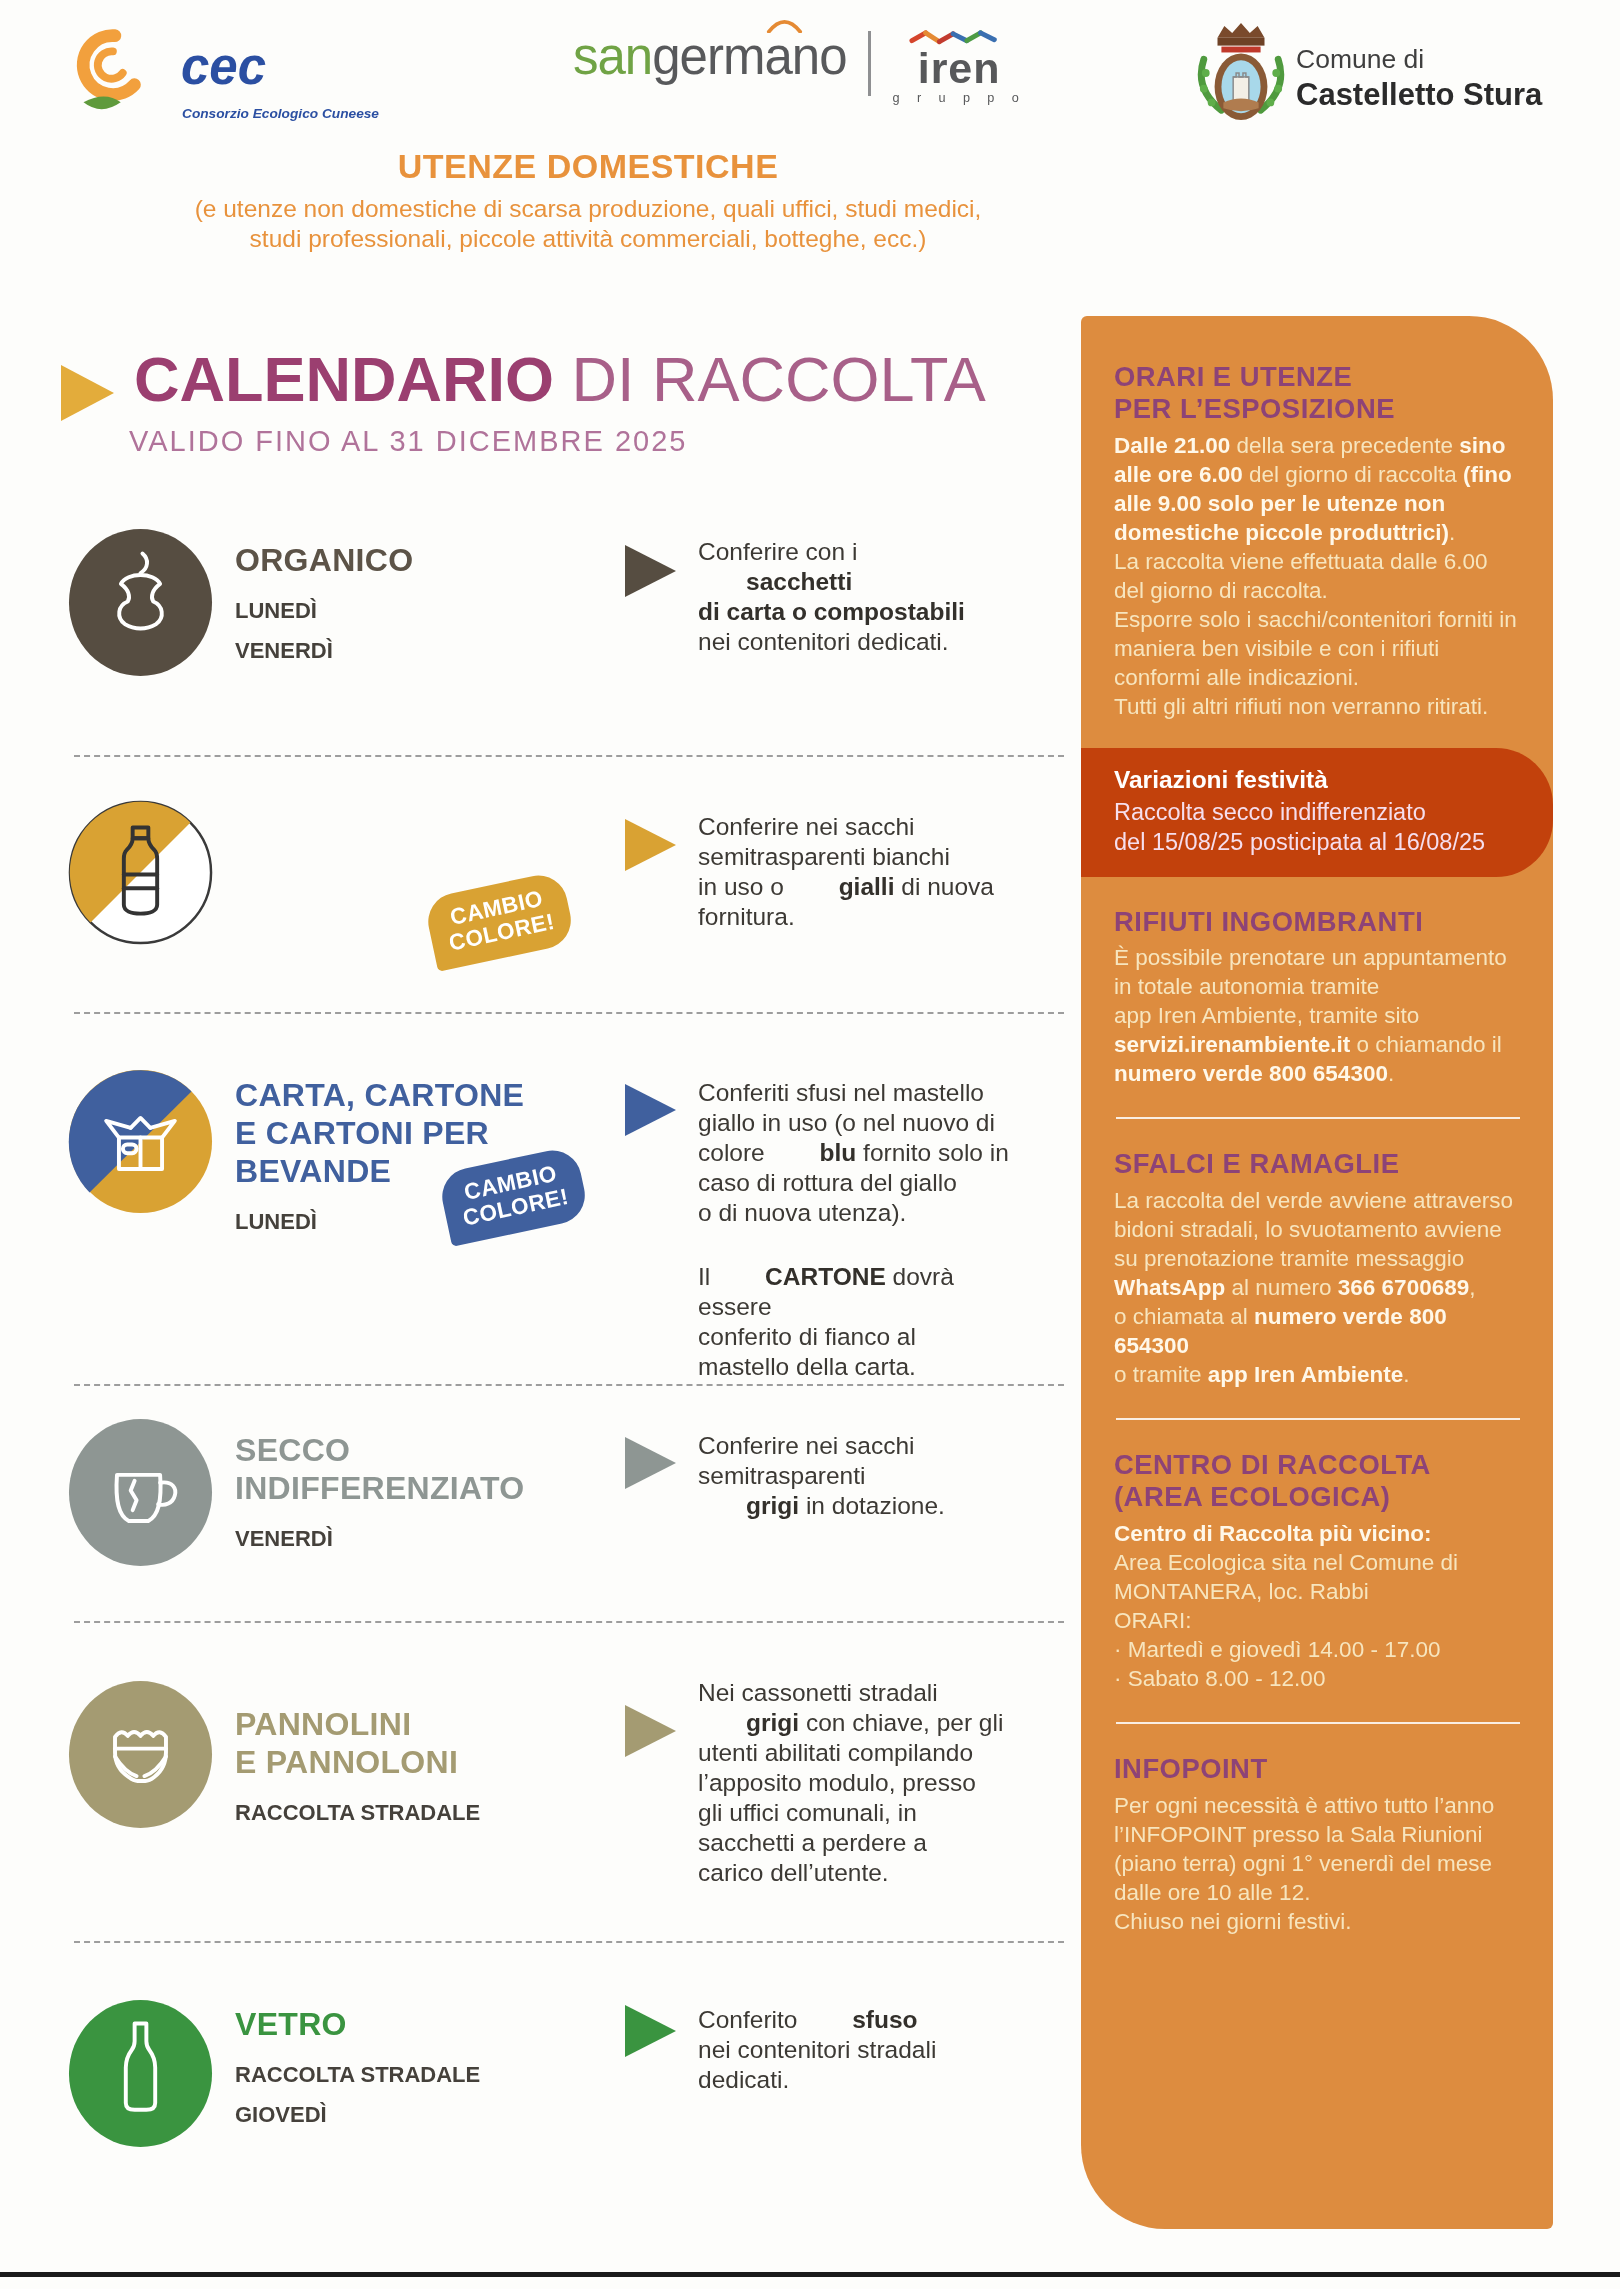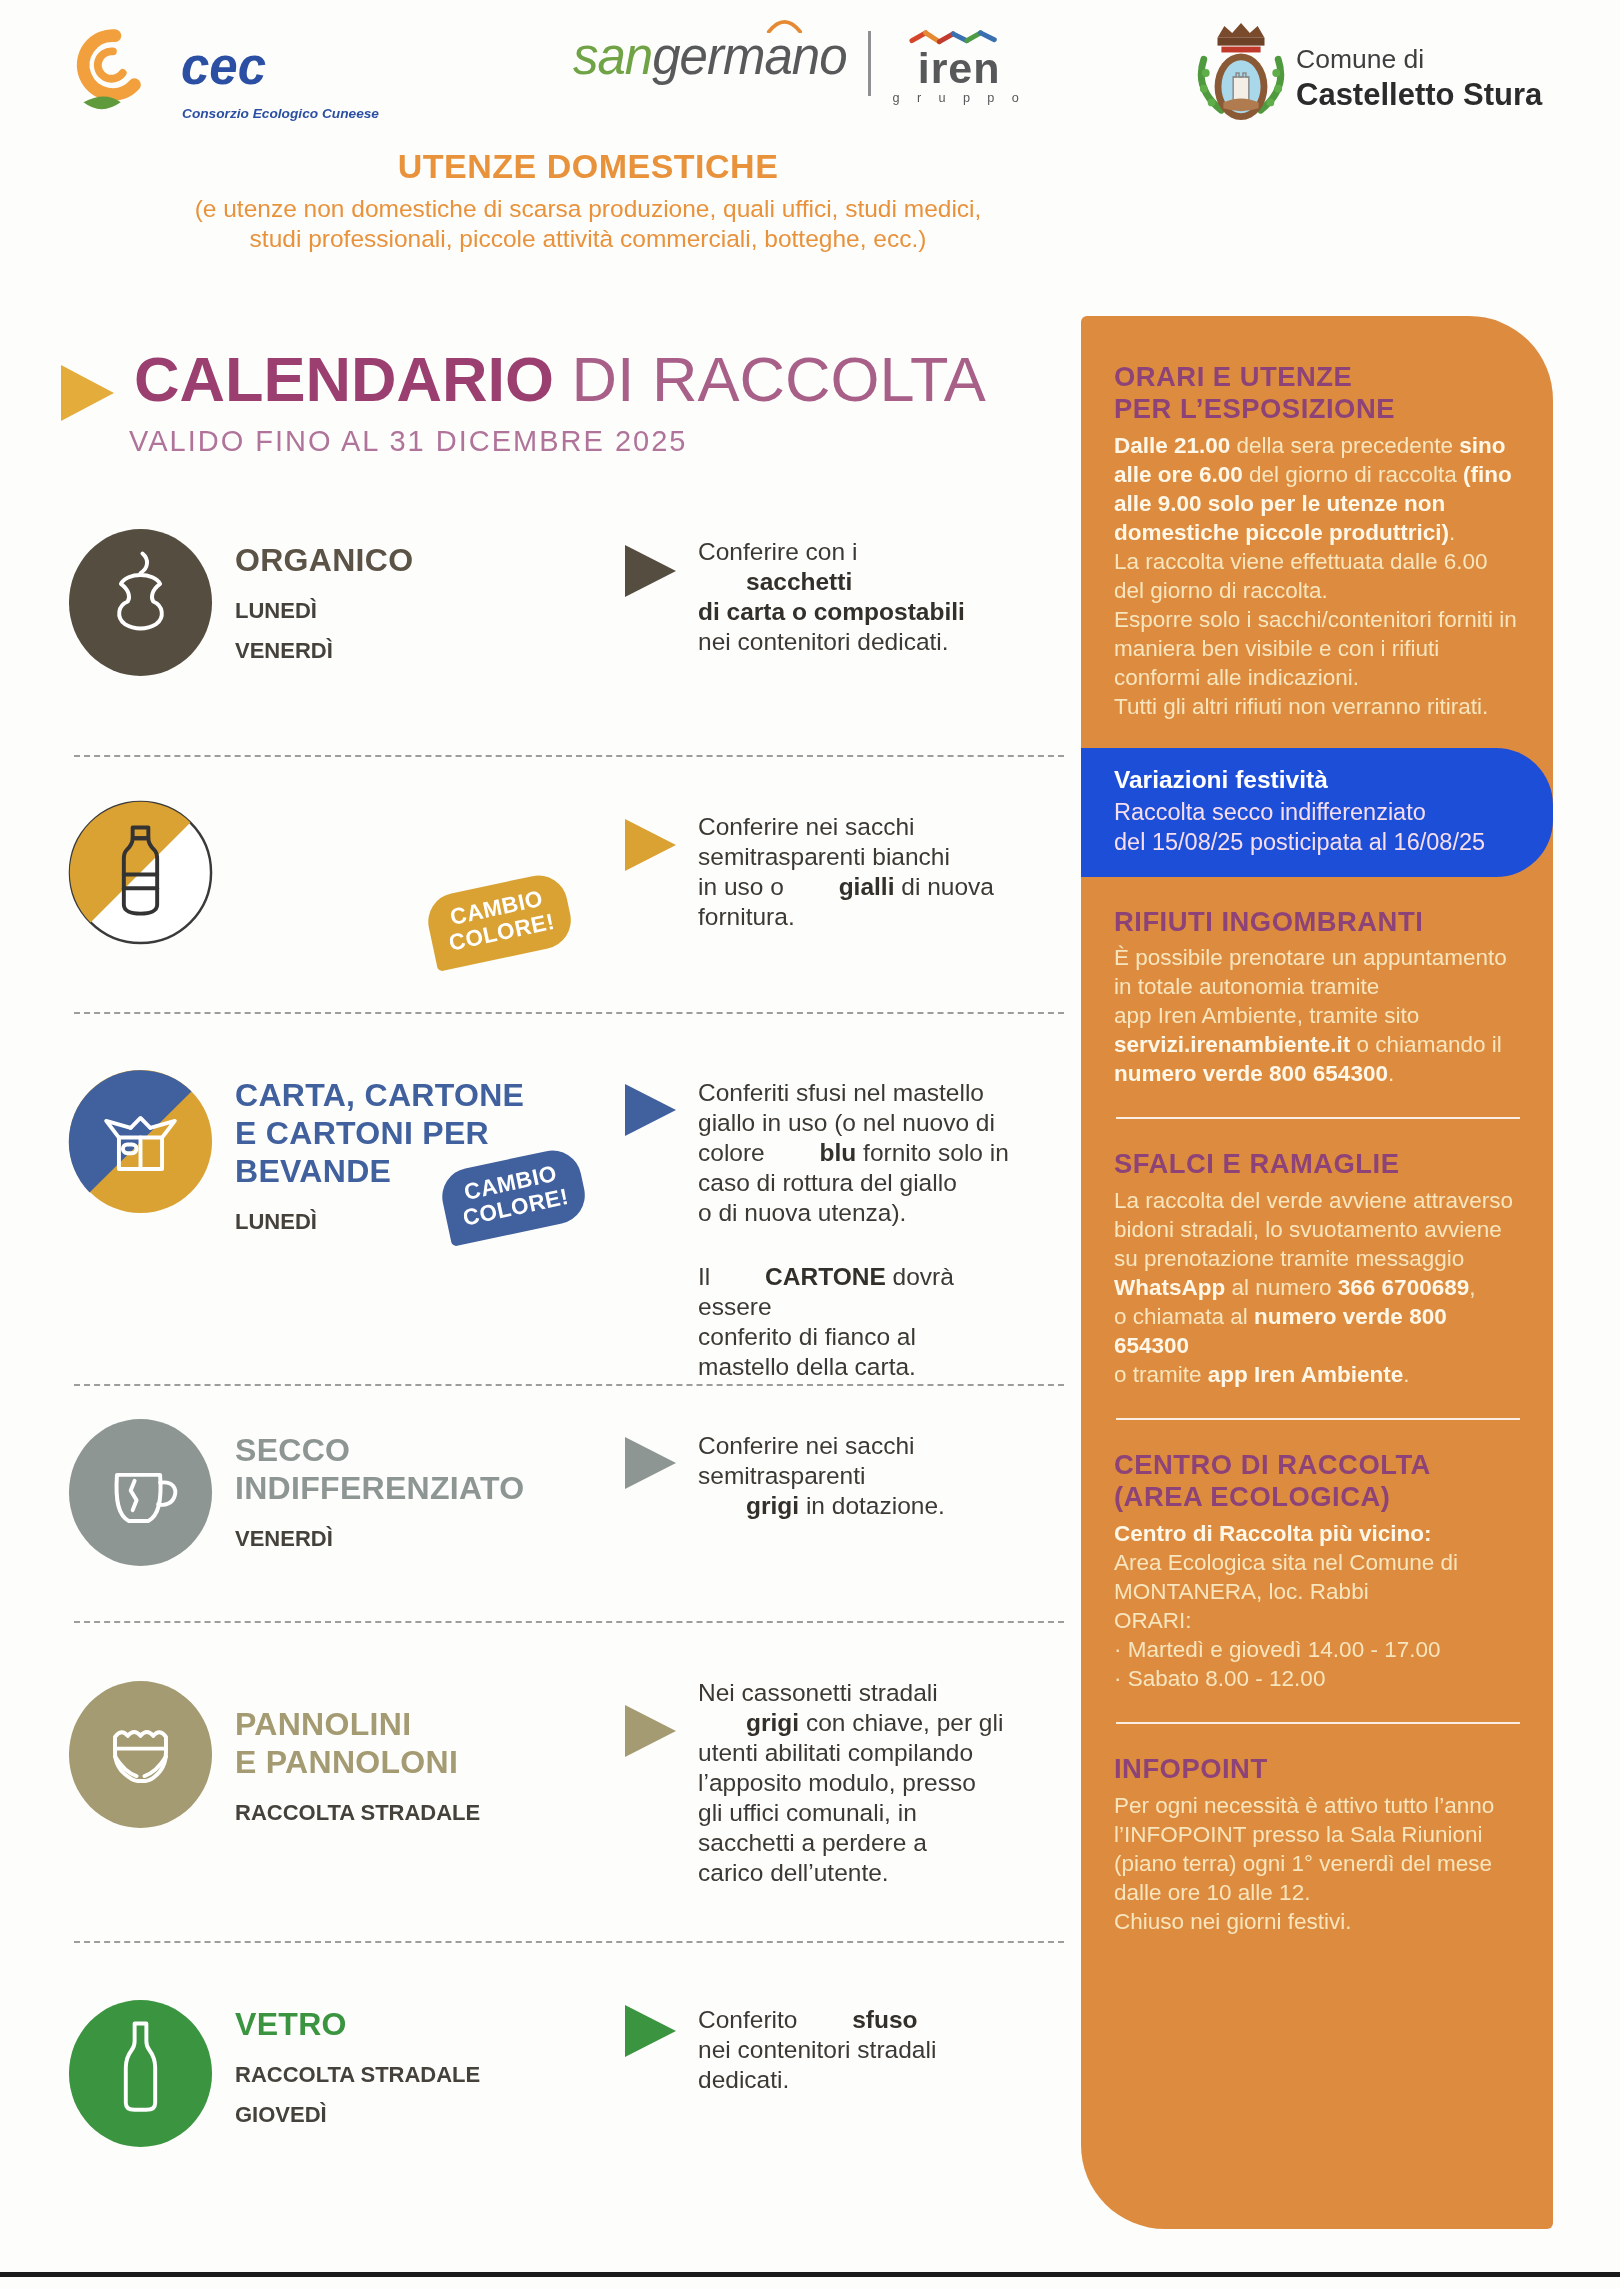--- a/index.html
+++ b/index.html
@@ -4,21 +4,21 @@
 <style>
   html,body{margin:0;padding:0;background:#ffffff;}
   .page{position:relative;width:1620px;height:2290px;background:#fdfdfb;overflow:hidden;
         font-family:"Liberation Sans", sans-serif;color:#3c3934;}
   .abs{position:absolute;}
 
   
   .cec-text{font-style:italic;font-weight:bold;font-size:51px;color:#2b4fa2;line-height:51px;}
   .cec-tag{font-style:italic;font-weight:bold;font-size:13.7px;color:#2b4fa2;}
   .sg{display:flex;align-items:flex-start;}
-  .sg-word{font-size:51px;letter-spacing:-1px;line-height:59px;position:relative;font-style:italic;}
+  .sg-word{font-size:51px;letter-spacing:-1px;line-height:59px;position:relative;}
   .sg-green{color:#70a345;}
   .sg-grey{color:#58595b;}
   .sg-div{width:2.9px;height:65px;background:#8f9092;margin:3.9px 21.6px 0 21.6px;}
   .iren{display:flex;flex-direction:column;align-items:center;}
   .iren-name{font-size:43px;font-weight:bold;color:#57585a;line-height:39px;letter-spacing:1px;}
   .iren-sub{font-size:12.7px;letter-spacing:6.9px;color:#57585a;margin-top:2.9px;}
   .comune-l1{font-size:26.5px;color:#3f3f3f;line-height:33px;margin-top:16px;}
   .comune-l2{font-size:31px;font-weight:bold;color:#2b2b2b;line-height:37px;}
 
   
@@ -52,21 +52,21 @@
   .c-vetro{color:#3a9440;}
 
   
   .sb{left:1081px;top:316px;width:472px;height:1913px;background:#dd8c3f;
       border-radius:5.9px 84px 5.9px 84px;box-sizing:border-box;padding:45px 31px 29px 33px;}
   .sb h3{margin:0;font-size:27.4px;line-height:32px;font-weight:bold;color:#8d4377;
          letter-spacing:0.5px;white-space:pre-line;}
   .sb p{margin:5.9px 0 0 0;font-size:22.5px;line-height:29px;color:#f7e5be;white-space:pre-line;}
   .sb .b{font-weight:bold;color:#fff8e9;}
   .sb-hr{border:none;border-top:2px solid rgba(255,255,255,0.85);margin:29px 2px;}
-  .vbox{background:#1d4ed8;margin:27.4px -31px 29px -33px;padding:15.7px 31px 19.6px 33px;
+  .vbox{background:#c2410c;margin:27.4px -31px 29px -33px;padding:15.7px 31px 19.6px 33px;
         border-radius:0 57px 57px 0;}
   .vbox-title{font-size:24.5px;font-weight:bold;color:#ffffff;line-height:31px;}
   .vbox-body{font-size:23.5px;color:#f6deed;line-height:30px;white-space:pre-line;margin-top:2px;}
 
   .footer-line{left:0;top:2272px;width:1620px;height:4.9px;background:#1b1b1b;}
 </style>
 </head>
 <body>
 
 <div class="page">

